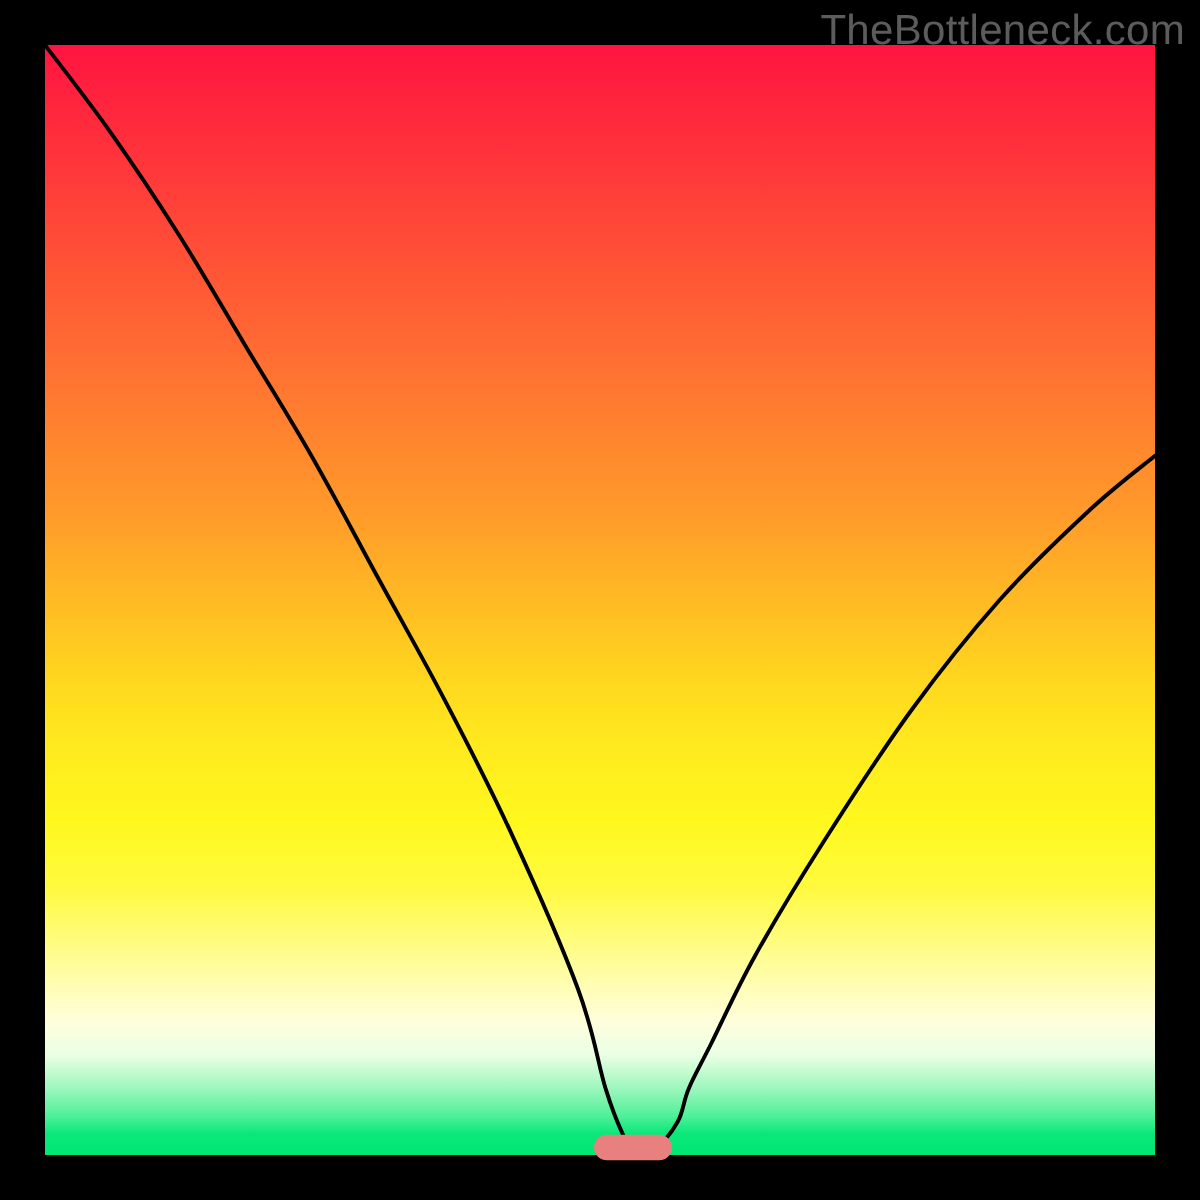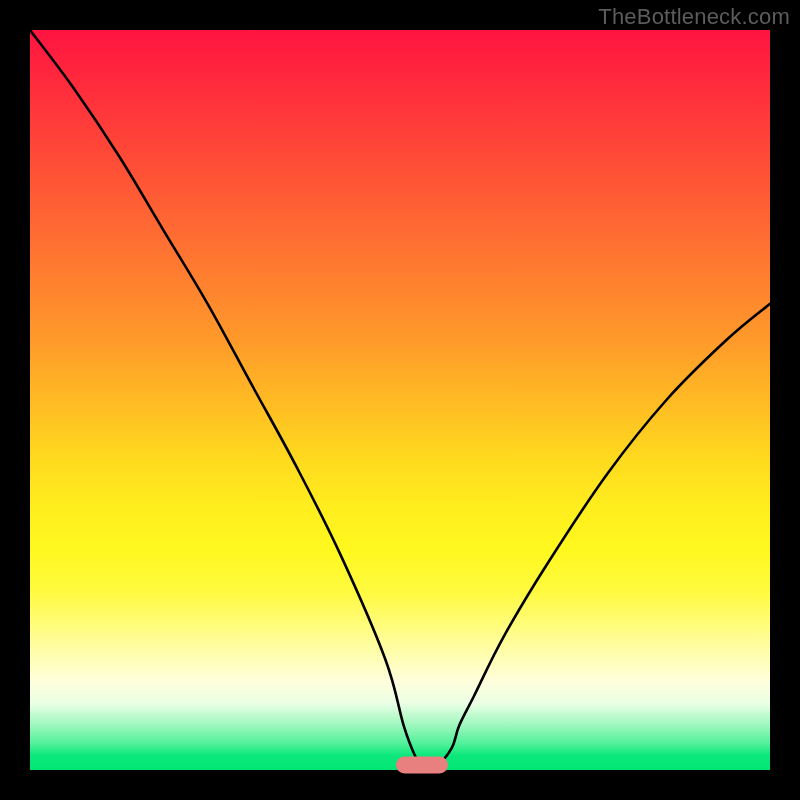--- a/index.html
+++ b/index.html
@@ -55,21 +55,21 @@
     height: 17px;
     border-radius: 9px;
     background: #e88080;
     transform: translate(-50%, -50%);
   }
   .watermark {
     position: absolute;
     top: 4px;
     right: 10px;
     font-family: Arial, Helvetica, sans-serif;
-    font-size: 22px;
+    font-size: 28px;
     color: #5c5c5c;
     letter-spacing: 0.2px;
     margin-left: 36px;
   }
 </style>
 </head>
 <body>
 
 <div class="chart-container">
   <div class="plot-area">

